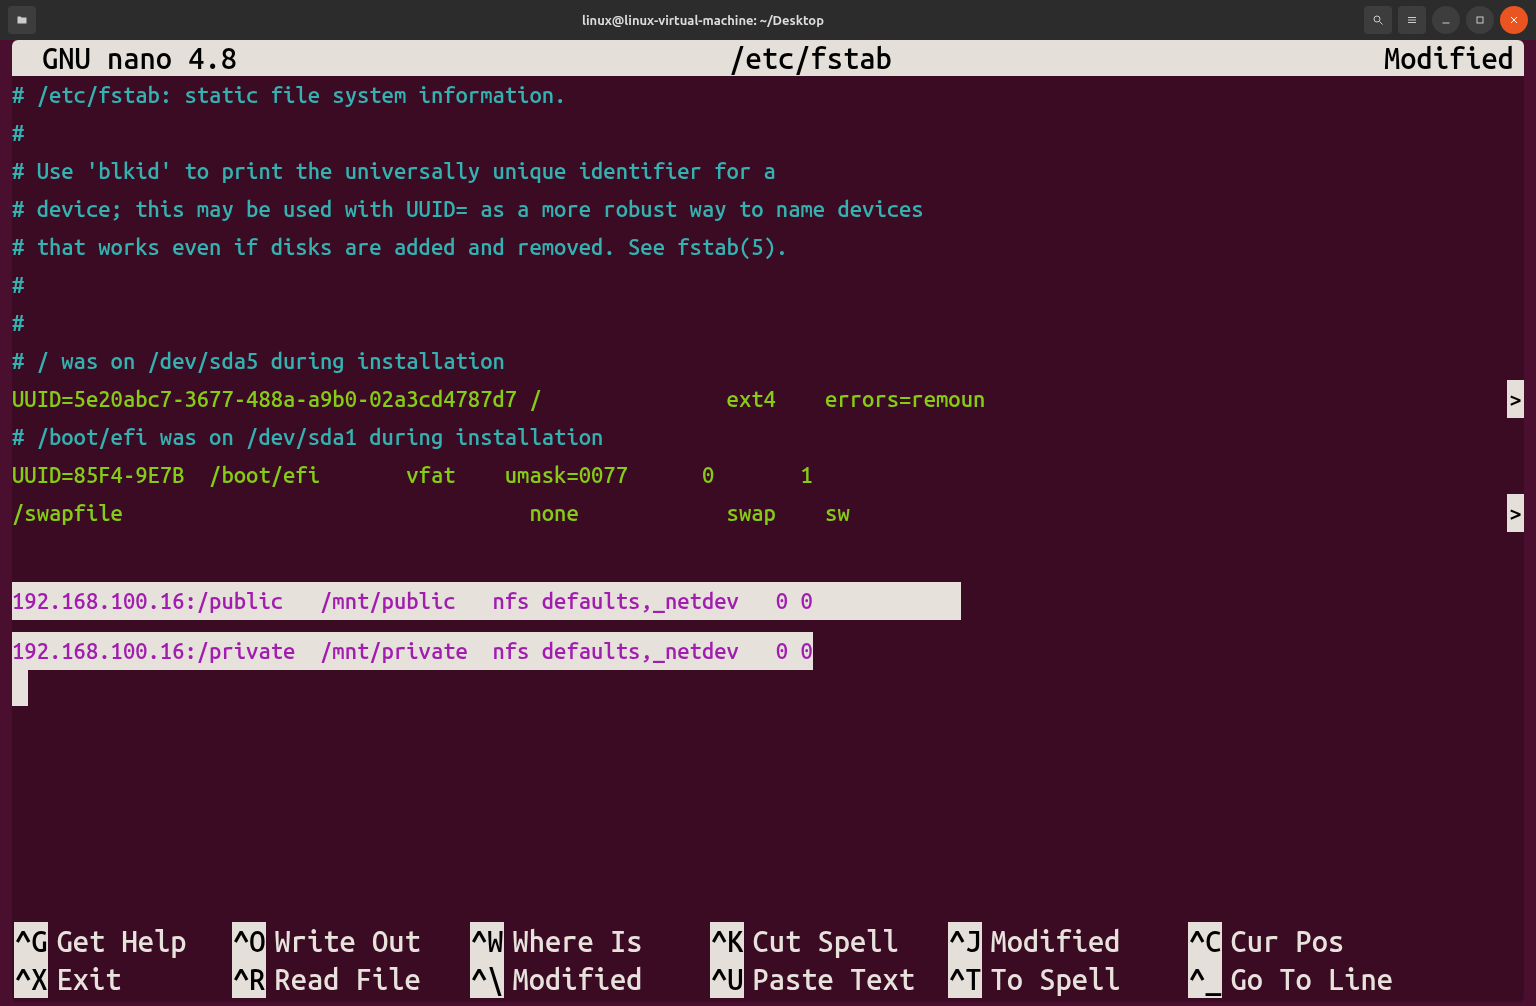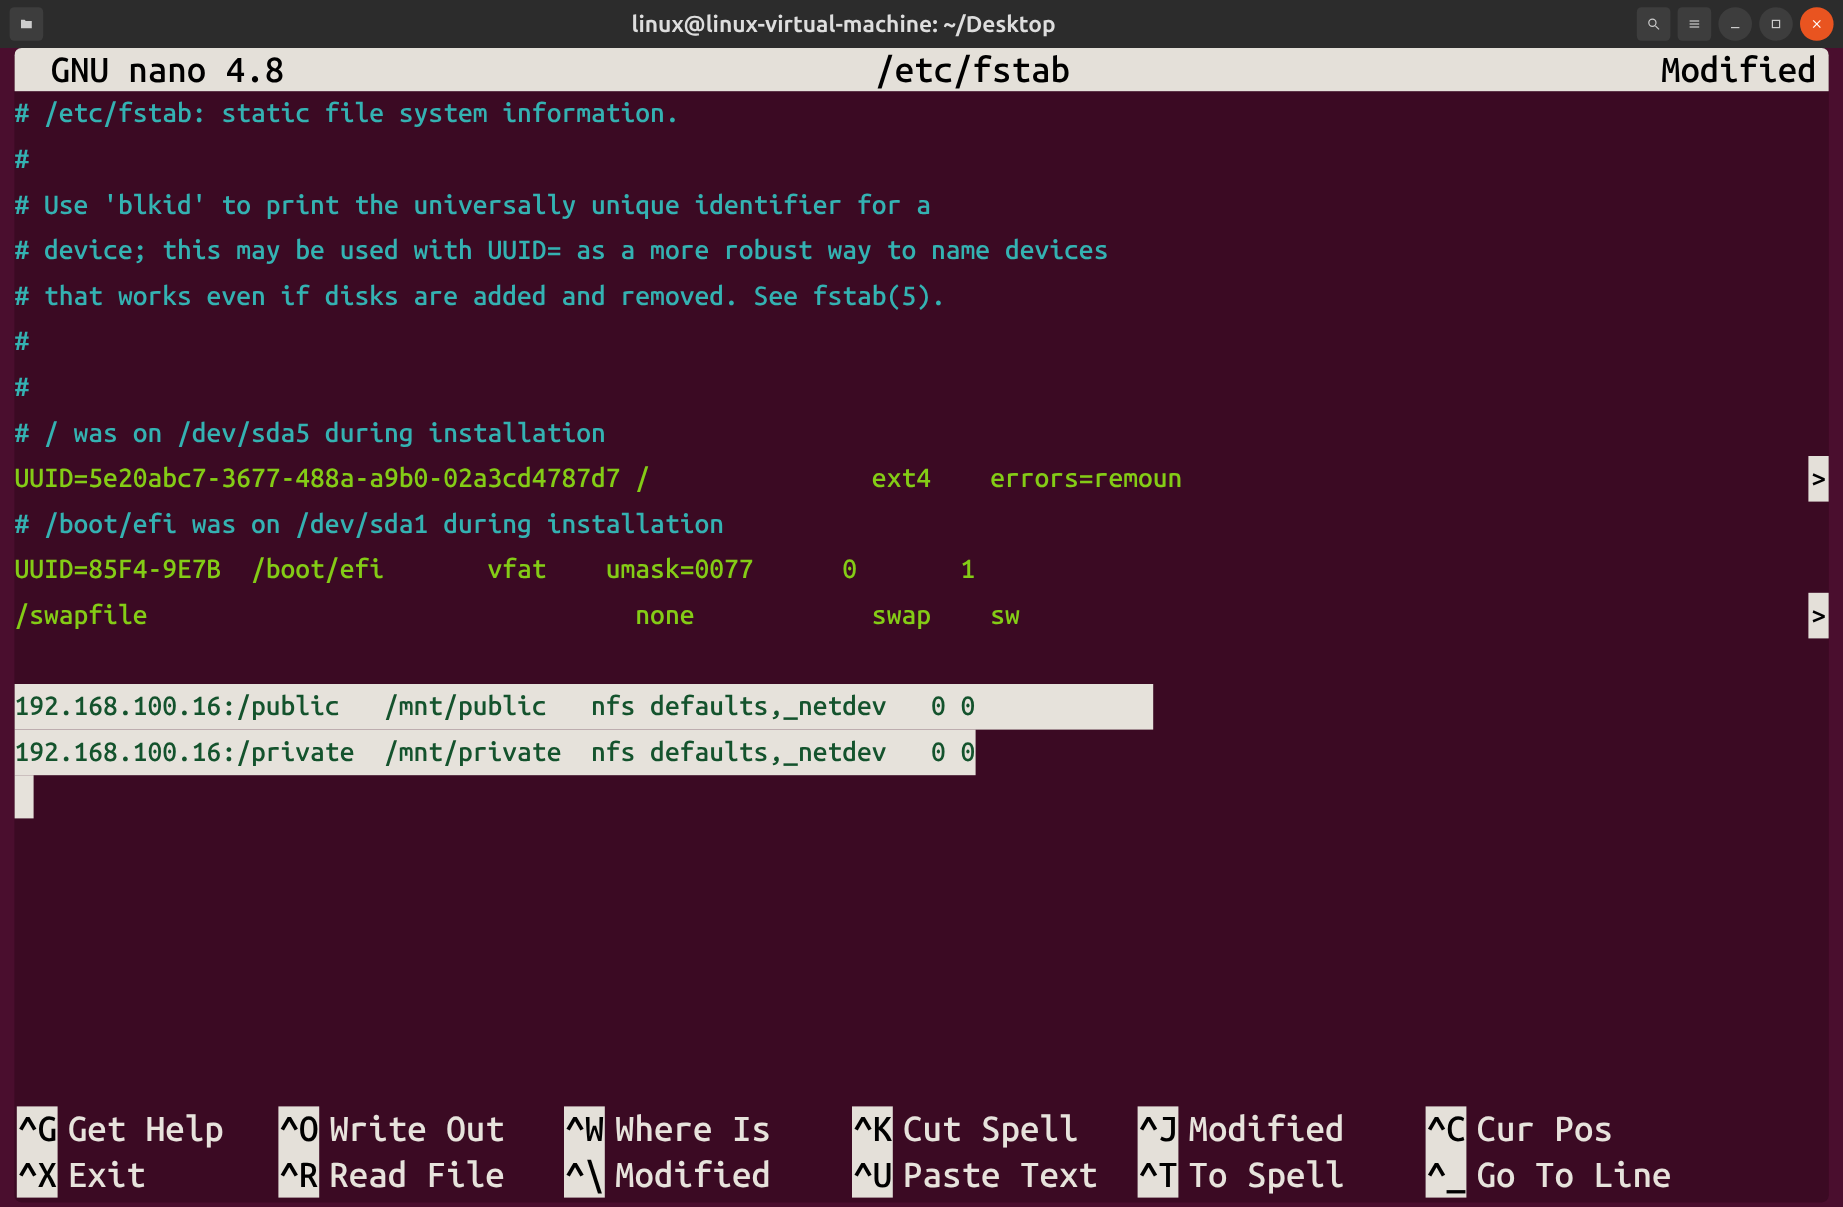--- a/index.html
+++ b/index.html
@@ -11,21 +11,21 @@
       overflow: hidden;
     }
     .titlebar {
       height: 40px;
       background: #2c2c2c;
       display: flex;
       align-items: center;
       padding: 0 8px;
       color: #d8d8d8;
       font-family: 'Ubuntu', sans-serif;
-      font-size: 19px;
+      font-size: 13px;
     }
     .titlebar-left { display: flex; align-items: center; }
     .files-icon {
       width: 28px; height: 28px;
       background: #3a3a3a;
       border-radius: 4px;
       display: flex; align-items: center; justify-content: center;
       margin-right: 6px;
     }
     .files-icon svg { width: 18px; height: 18px; fill: #ccc; }
@@ -77,21 +77,21 @@
     .plain { color: #84cc16; }
     .overflow-ind {
       display: inline-block;
       background: #e4e0d9;
       color: #000;
       width: 17px;
       text-align: center;
     }
     .row { display: flex; }
     .row-fill { flex: 1; }
-    .selected { background: #e6e2db; color: #14532d; }
+    .selected { background: #e6e2db; color: #a21caf; margin-top: 12px; }
     .cursor {
       display: inline-block;
       width: 16px;
       height: 36px;
       background: #e6e2db;
       vertical-align: bottom;
     }
     .footer {
       position: absolute;
       bottom: 4px;

